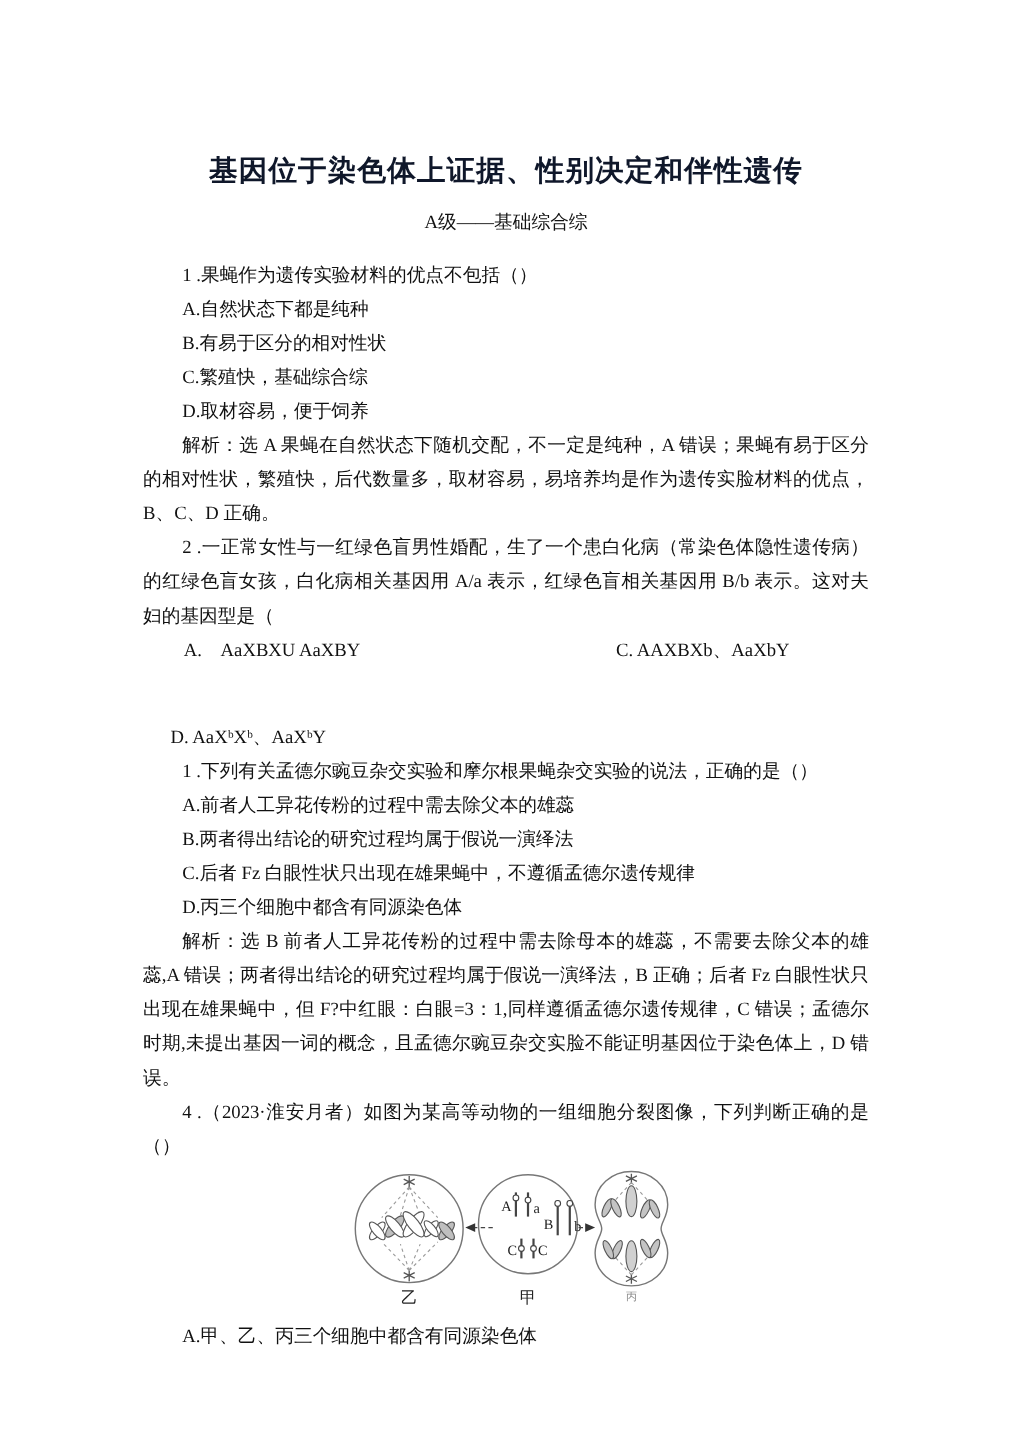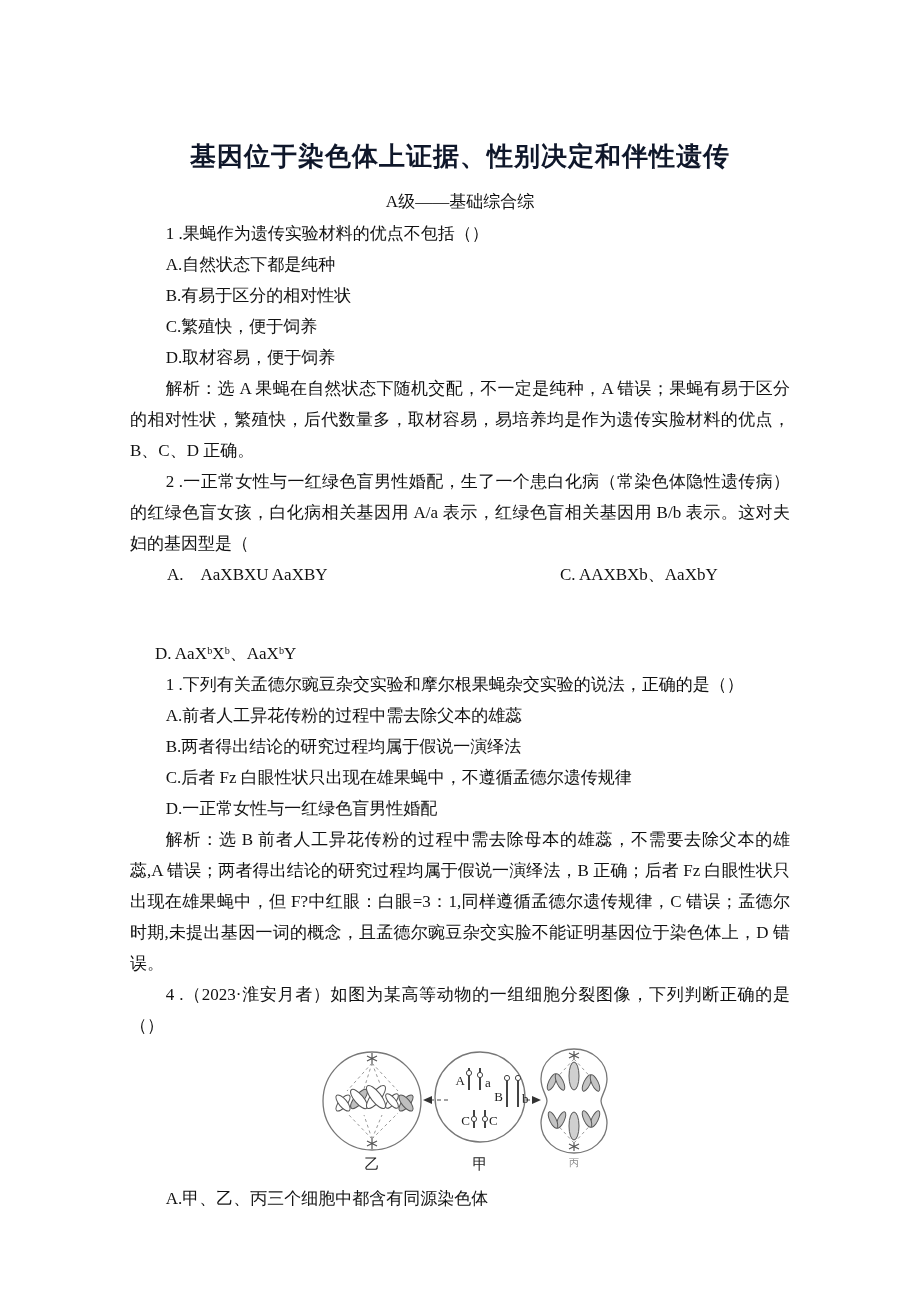--- a/index.html
+++ b/index.html
@@ -11,21 +11,21 @@
   }
   .page { width:920px; height:1301px; padding:0 130px; position:relative; background:#fff; }
   .doc-title {
     margin-top:138px; text-align:center;
     font-size:26px; line-height:36px; font-weight:700; letter-spacing:1px;
     font-family:"DejaVu Sans","Liberation Sans",sans-serif; color:#0f172a;
   }
   .section-label { margin-top:14px; text-align:center; font-size:17px; line-height:28px;font-family:Liberation Serif, serif; }
   .para { text-align:justify; }
   .stem { text-indent:2.1em; }
-  .q1 .stem { margin-top:2px; }
+  .q1 .stem { margin-top:18px; }
   .opt { padding-left:2.1em; }
   .analysis { text-indent:2.1em; }
   .opt-grid { display:grid; grid-template-columns:345px auto;gap:48px; }
   .opt-grid p { white-space:pre-wrap; }
   .optcell.c1 { padding-left:37px; }
   .optcell.c2 { padding-left:25px; }
   .diagram { margin:4px 0 0 190px; width:310px; }
   .cellline { fill:none; stroke:#777; stroke-width:1.3; }
   .spindle { stroke:#999; stroke-width:1; stroke-dasharray:3,3; fill:none; }
   .aster { stroke:#555; stroke-width:1.2; fill:none; }
@@ -43,40 +43,40 @@
 
 <div class="page">
 
   <h1 class="doc-title">基因位于染色体上证据、性别决定和伴性遗传</h1>
   <div class="section-label">A级——基础综合综</div>
 
   <section class="q1">
     <p class="para stem">1 .果蝇作为遗传实验材料的优点不包括（）</p>
     <p class="para opt">A.自然状态下都是纯种</p>
     <p class="para opt">B.有易于区分的相对性状</p>
-    <p class="para opt">C.繁殖快，便于饲养</p>
+    <p class="para opt">C.繁殖快，基础综合综</p>
     <p class="para opt">D.取材容易，便于饲养</p>
     <p class="para analysis">解析：选 A 果蝇在自然状态下随机交配，不一定是纯种，A 错误；果蝇有易于区分的相对性状，繁殖快，后代数量多，取材容易，易培养均是作为遗传实脸材料的优点，B、C、D 正确。</p>
   </section>
 
   <section class="q2">
     <p class="para stem">2 .一正常女性与一红绿色盲男性婚配，生了一个患白化病（常染色体隐性遗传病）的红绿色盲女孩，白化病相关基因用 A/a 表示，红绿色盲相关基因用 B/b 表示。这对夫妇的基因型是（</p>
     <div class="opt-grid">
       <p class="para optcell c1">A.　AaXBXU AaXBY</p>
       <p class="para optcell c1">C. AAXBXb、AaXbY</p>
       <p class="para optcell c2">D. AaXᵇXᵇ、AaXᵇY</p>
     </div>
   </section>
 
   <section class="q3">
     <p class="para stem">1 .下列有关孟德尔豌豆杂交实验和摩尔根果蝇杂交实验的说法，正确的是（）</p>
     <p class="para opt">A.前者人工异花传粉的过程中需去除父本的雄蕊</p>
     <p class="para opt">B.两者得出结论的研究过程均属于假说一演绎法</p>
     <p class="para opt">C.后者 Fz 白眼性状只出现在雄果蝇中，不遵循孟德尔遗传规律</p>
-    <p class="para opt">D.一正常女性与一红绿色盲男性婚配</p>
+    <p class="para opt">D.丙三个细胞中都含有同源染色体</p>
     <p class="para analysis">解析：选 B 前者人工异花传粉的过程中需去除母本的雄蕊，不需要去除父本的雄蕊,A 错误；两者得出结论的研究过程均属于假说一演绎法，B 正确；后者 Fz 白眼性状只出现在雄果蝇中，但 F?中红眼：白眼=3：1,同样遵循孟德尔遗传规律，C 错误；孟德尔时期,未提出基因一词的概念，且孟德尔豌豆杂交实脸不能证明基因位于染色体上，D 错误。</p>
   </section>
 
   <section class="q4">
     <p class="para stem">4 .（2023·淮安月者）如图为某高等动物的一组细胞分裂图像，下列判断正确的是（）</p>
 
     <figure class="diagram">
       <svg width="310" height="128" viewBox="0 0 310 128">
 
         <g>

